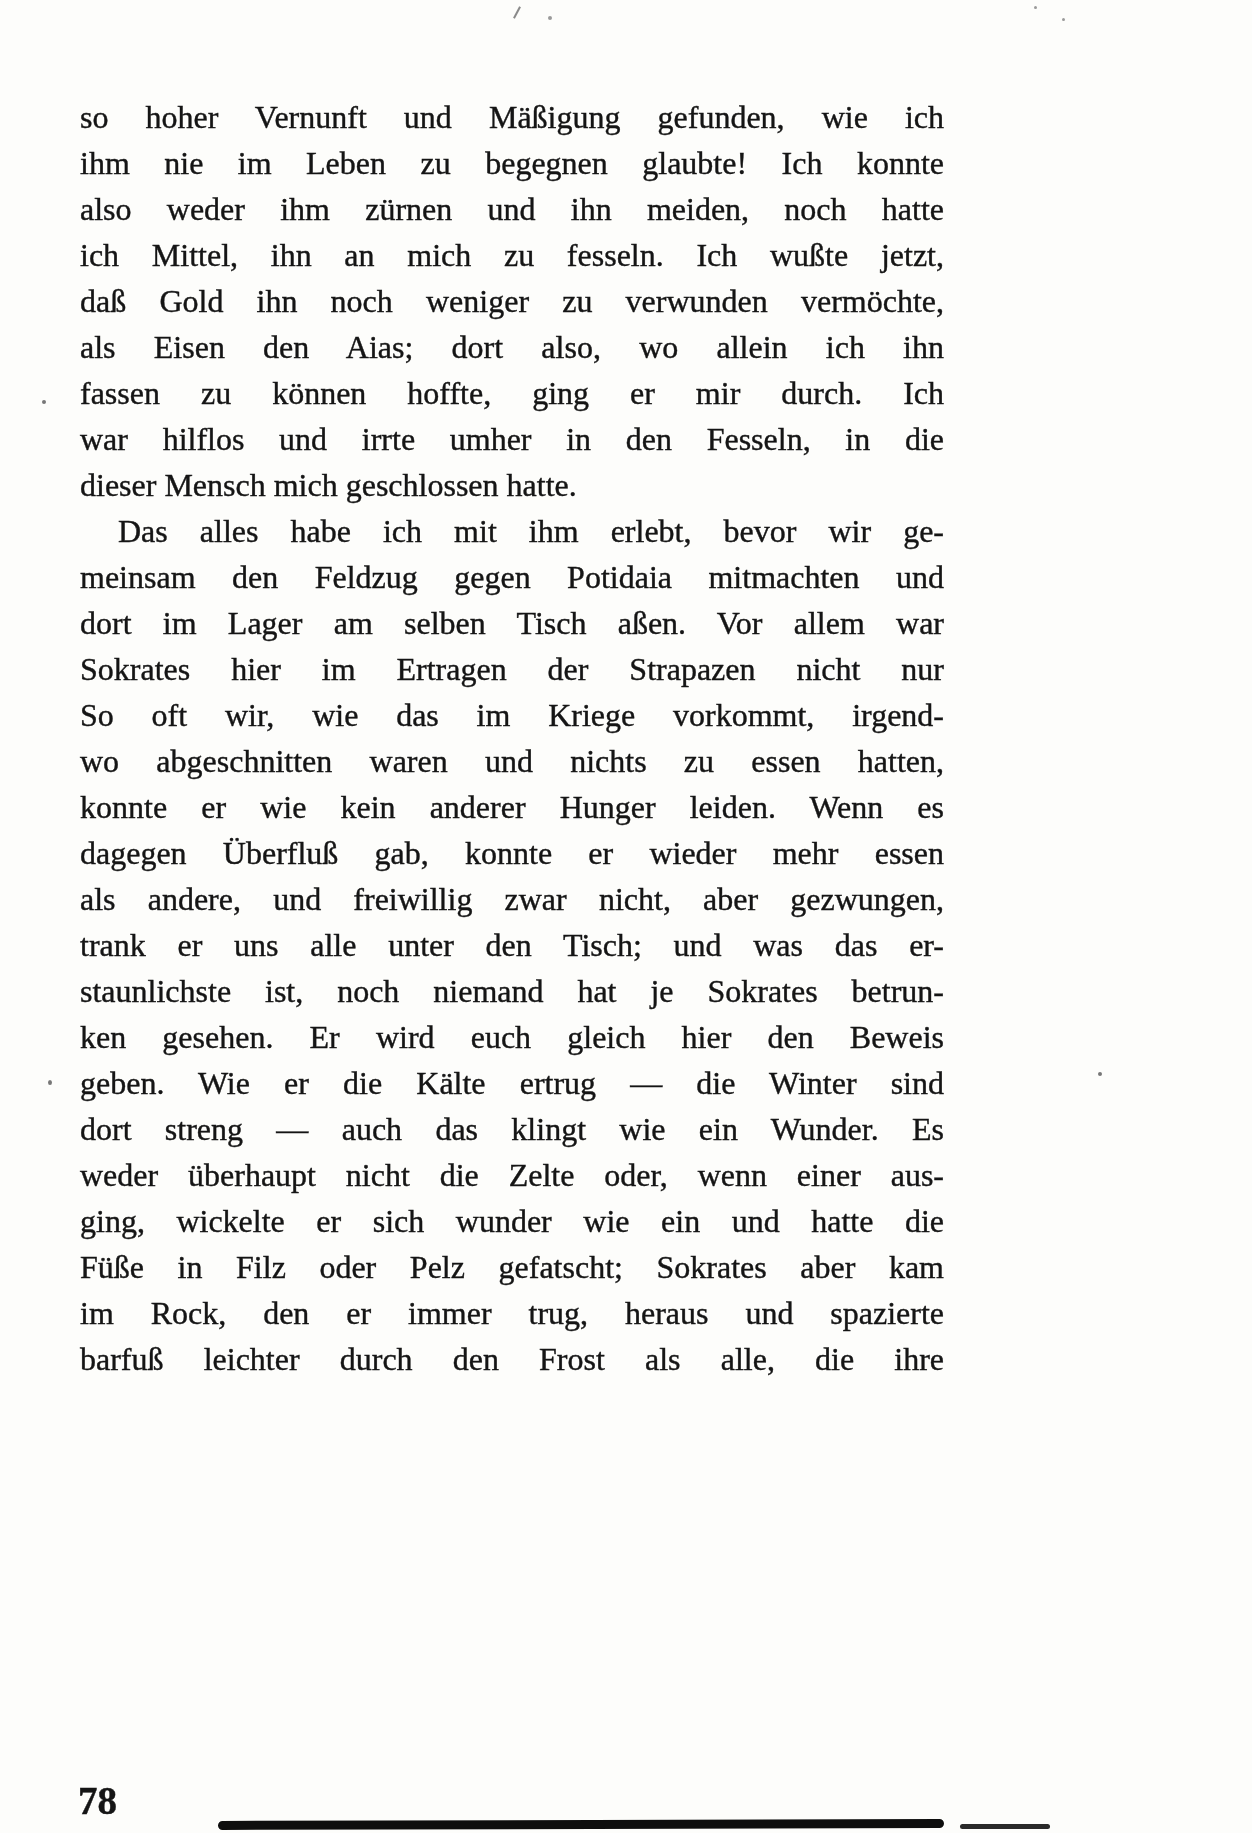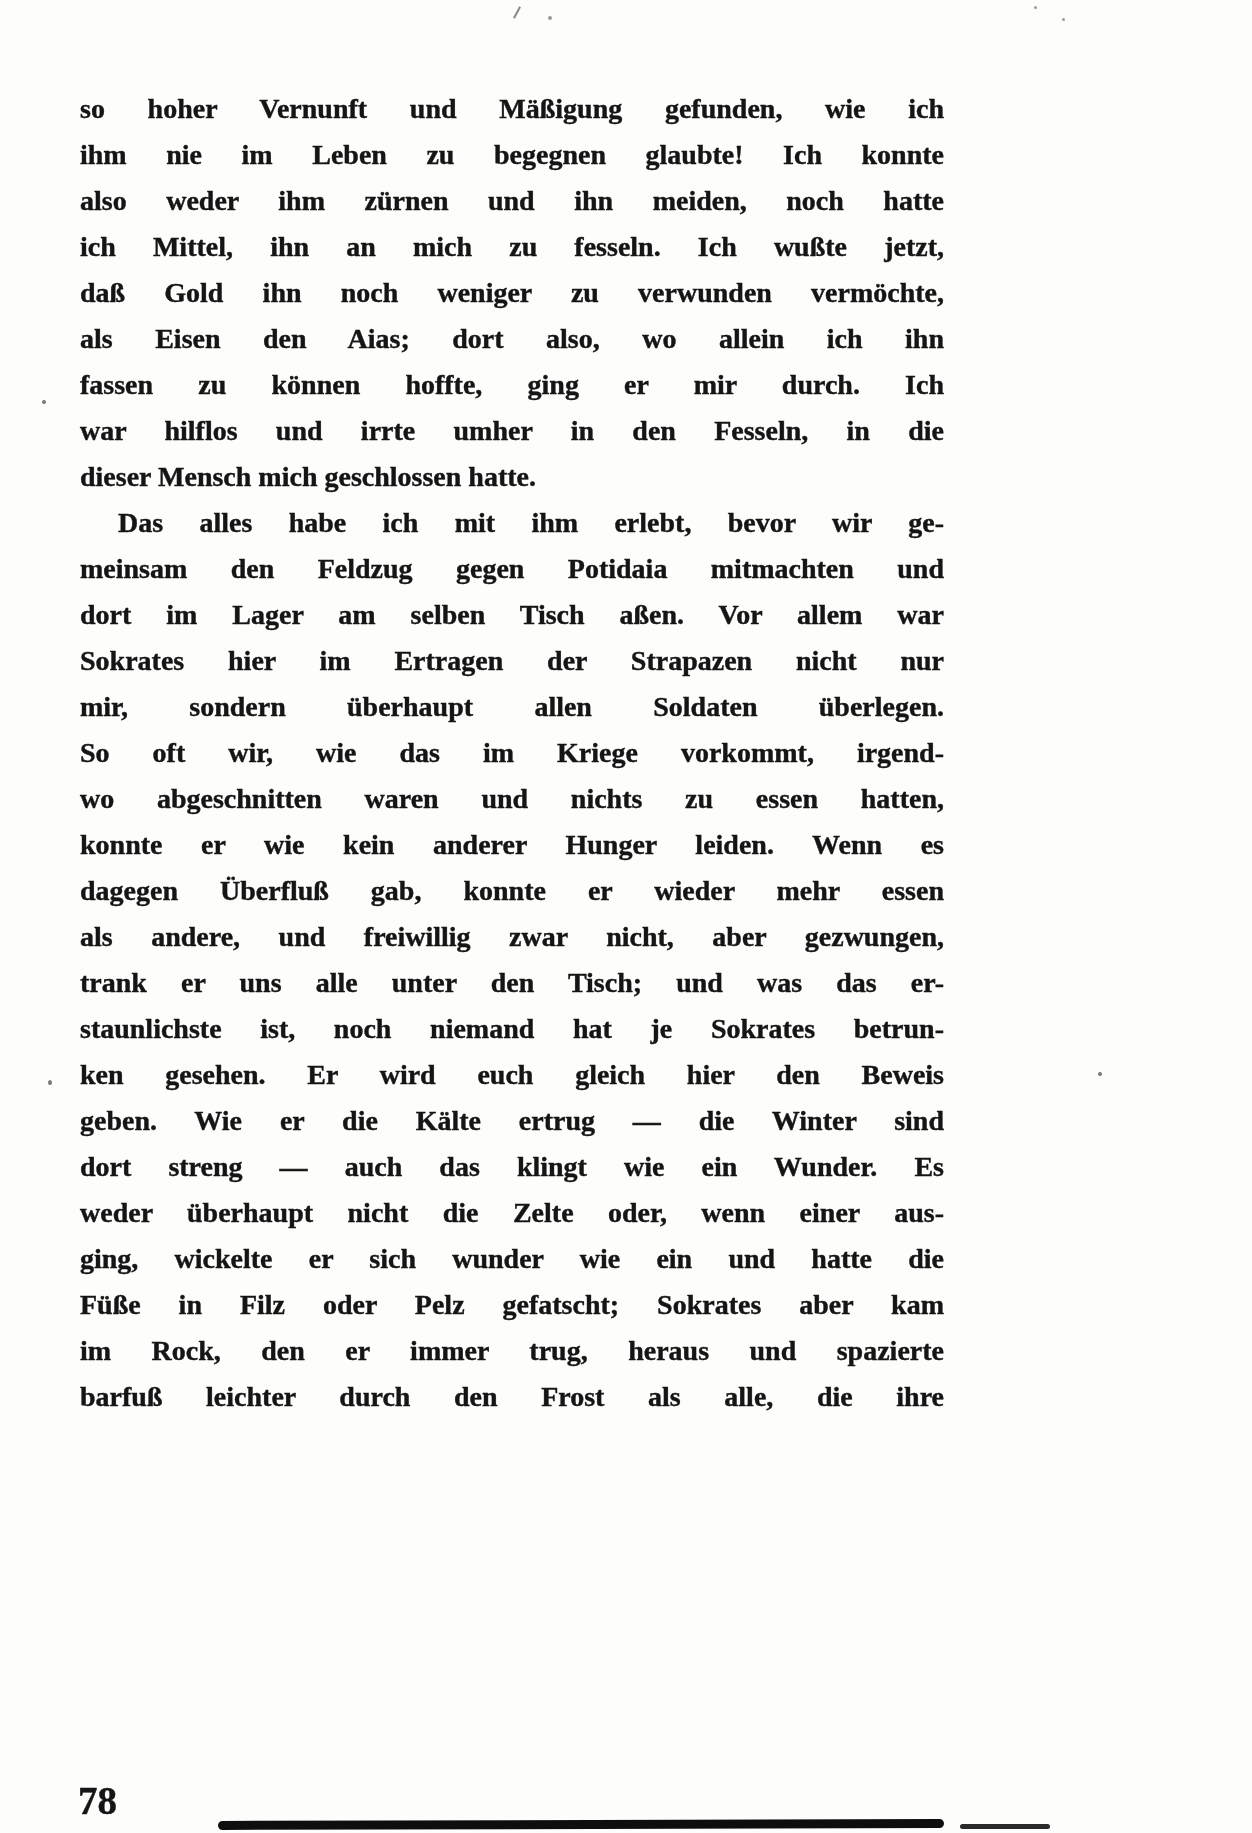--- a/index.html
+++ b/index.html
@@ -14,26 +14,25 @@
     font-family: "Liberation Serif", serif;
     overflow: hidden;
   }
   .page {
     position: absolute;
     inset: 0;
   }
   .page-text {
     position: absolute;
     left: 80px;
-    top: 86px;
+    top: 94px;
     width: 864px;
     color: #151515;
-    font-size: 28px;
+    font-size: 32px;
     line-height: 46px;
-    font-weight: bold;
     -webkit-text-stroke: 0.4px #151515;
   }
   .line {
     height: 46px;
     text-align: justify;
     text-align-last: justify;
     -moz-text-align-last: justify;
     white-space: normal;
   }
   .line.para-end {
@@ -91,21 +90,20 @@
     <div class="line">ich Mittel, ihn an mich zu fesseln. Ich wußte jetzt,</div>
     <div class="line">daß Gold ihn noch weniger zu verwunden vermöchte,</div>
     <div class="line">als Eisen den Aias; dort also, wo allein ich ihn</div>
     <div class="line">fassen zu können hoffte, ging er mir durch. Ich</div>
     <div class="line">war hilflos und irrte umher in den Fesseln, in die</div>
     <div class="line para-end">dieser Mensch mich geschlossen hatte.</div>
     <div class="line indent">Das alles habe ich mit ihm erlebt, bevor wir ge-</div>
     <div class="line">meinsam den Feldzug gegen Potidaia mitmachten und</div>
     <div class="line">dort im Lager am selben Tisch aßen. Vor allem war</div>
     <div class="line">Sokrates hier im Ertragen der Strapazen nicht nur</div>
-    <div class="line">mir, sondern überhaupt allen Soldaten überlegen.</div>
     <div class="line">So oft wir, wie das im Kriege vorkommt, irgend-</div>
     <div class="line">wo abgeschnitten waren und nichts zu essen hatten,</div>
     <div class="line">konnte er wie kein anderer Hunger leiden. Wenn es</div>
     <div class="line">dagegen Überfluß gab, konnte er wieder mehr essen</div>
     <div class="line">als andere, und freiwillig zwar nicht, aber gezwungen,</div>
     <div class="line">trank er uns alle unter den Tisch; und was das er-</div>
     <div class="line">staunlichste ist, noch niemand hat je Sokrates betrun-</div>
     <div class="line">ken gesehen. Er wird euch gleich hier den Beweis</div>
     <div class="line">geben. Wie er die Kälte ertrug — die Winter sind</div>
     <div class="line">dort streng — auch das klingt wie ein Wunder. Es</div>

